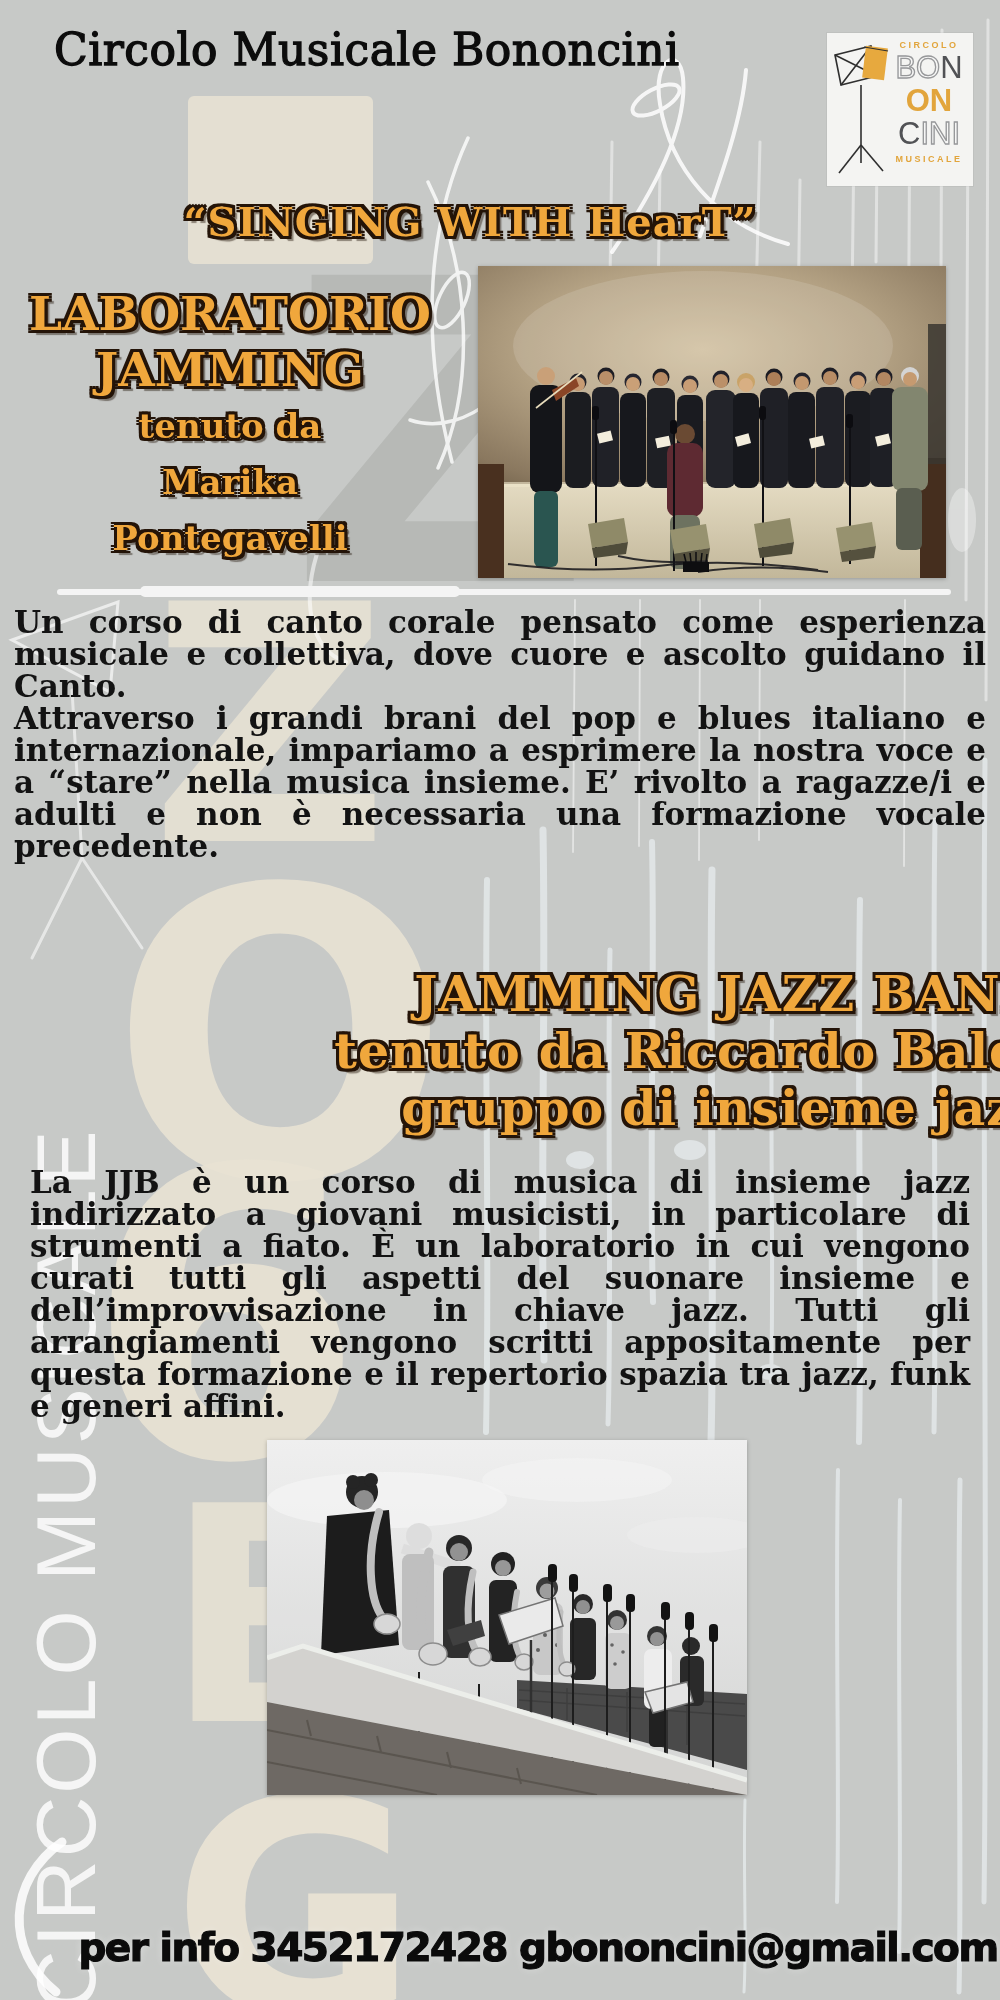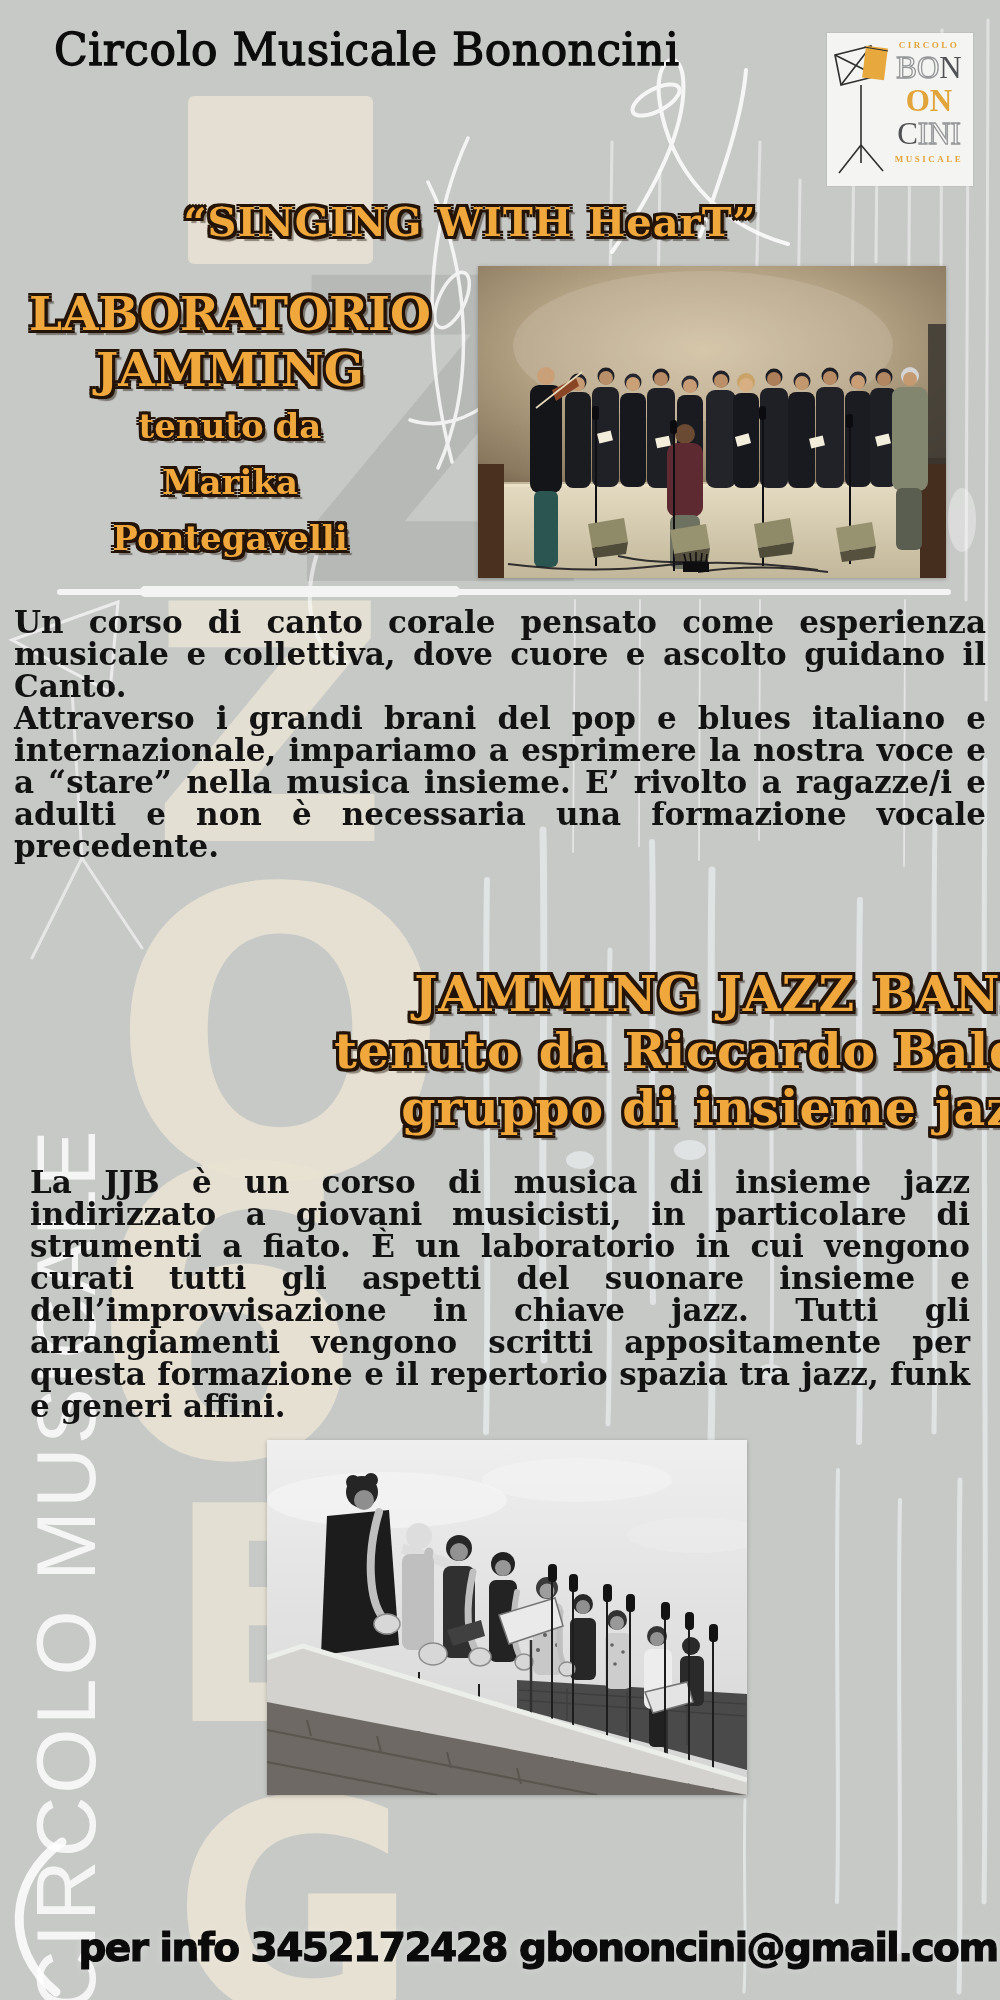--- a/index.html
+++ b/index.html
@@ -22,21 +22,21 @@
   
   .content{z-index:2;}
   #page-title{left:54px;top:24px;width:780px;font-size:44px;font-weight:normal;
       color:#0c0c0c;-webkit-text-stroke:1.3px #0c0c0c;letter-spacing:.5px;white-space:nowrap;}
 
   
   #logo-card{left:827px;top:33px;width:146px;height:153px;background:#f4f4f2;
       box-shadow:0 0 0 1px rgba(0,0,0,.04);}
   #logo-stand{position:absolute;left:4px;top:10px;}
   .logo-col{position:absolute;left:60px;top:8px;width:84px;text-align:center;
-      font-family:Liberation Serif, serif;line-height:1;}
+      font-family:Liberation Sans, sans-serif;line-height:1;}
   .logo-small{font-size:9px;letter-spacing:2.5px;color:#e2a53c;font-weight:700;}
   .logo-row{font-size:31px;letter-spacing:0;margin-top:2px;font-weight:400;}
   .lg-outline{color:#f7f7f6;-webkit-text-stroke:1.3px #97989a;text-shadow:0 0 1px #a5a6a8;}
   .lg-solid{color:#515255;}
   .lg-orange{color:#e2a53c;font-weight:700;}
 
   
   .orange-display{color:#f0a73c;font-weight:bold;font-family:"DejaVu Serif",serif;
       text-shadow:-3px -3px 0 #241408,0 -3px 0 #241408,3px -3px 0 #241408,
                   -3px 0 0 #241408,3px 0 0 #241408,

